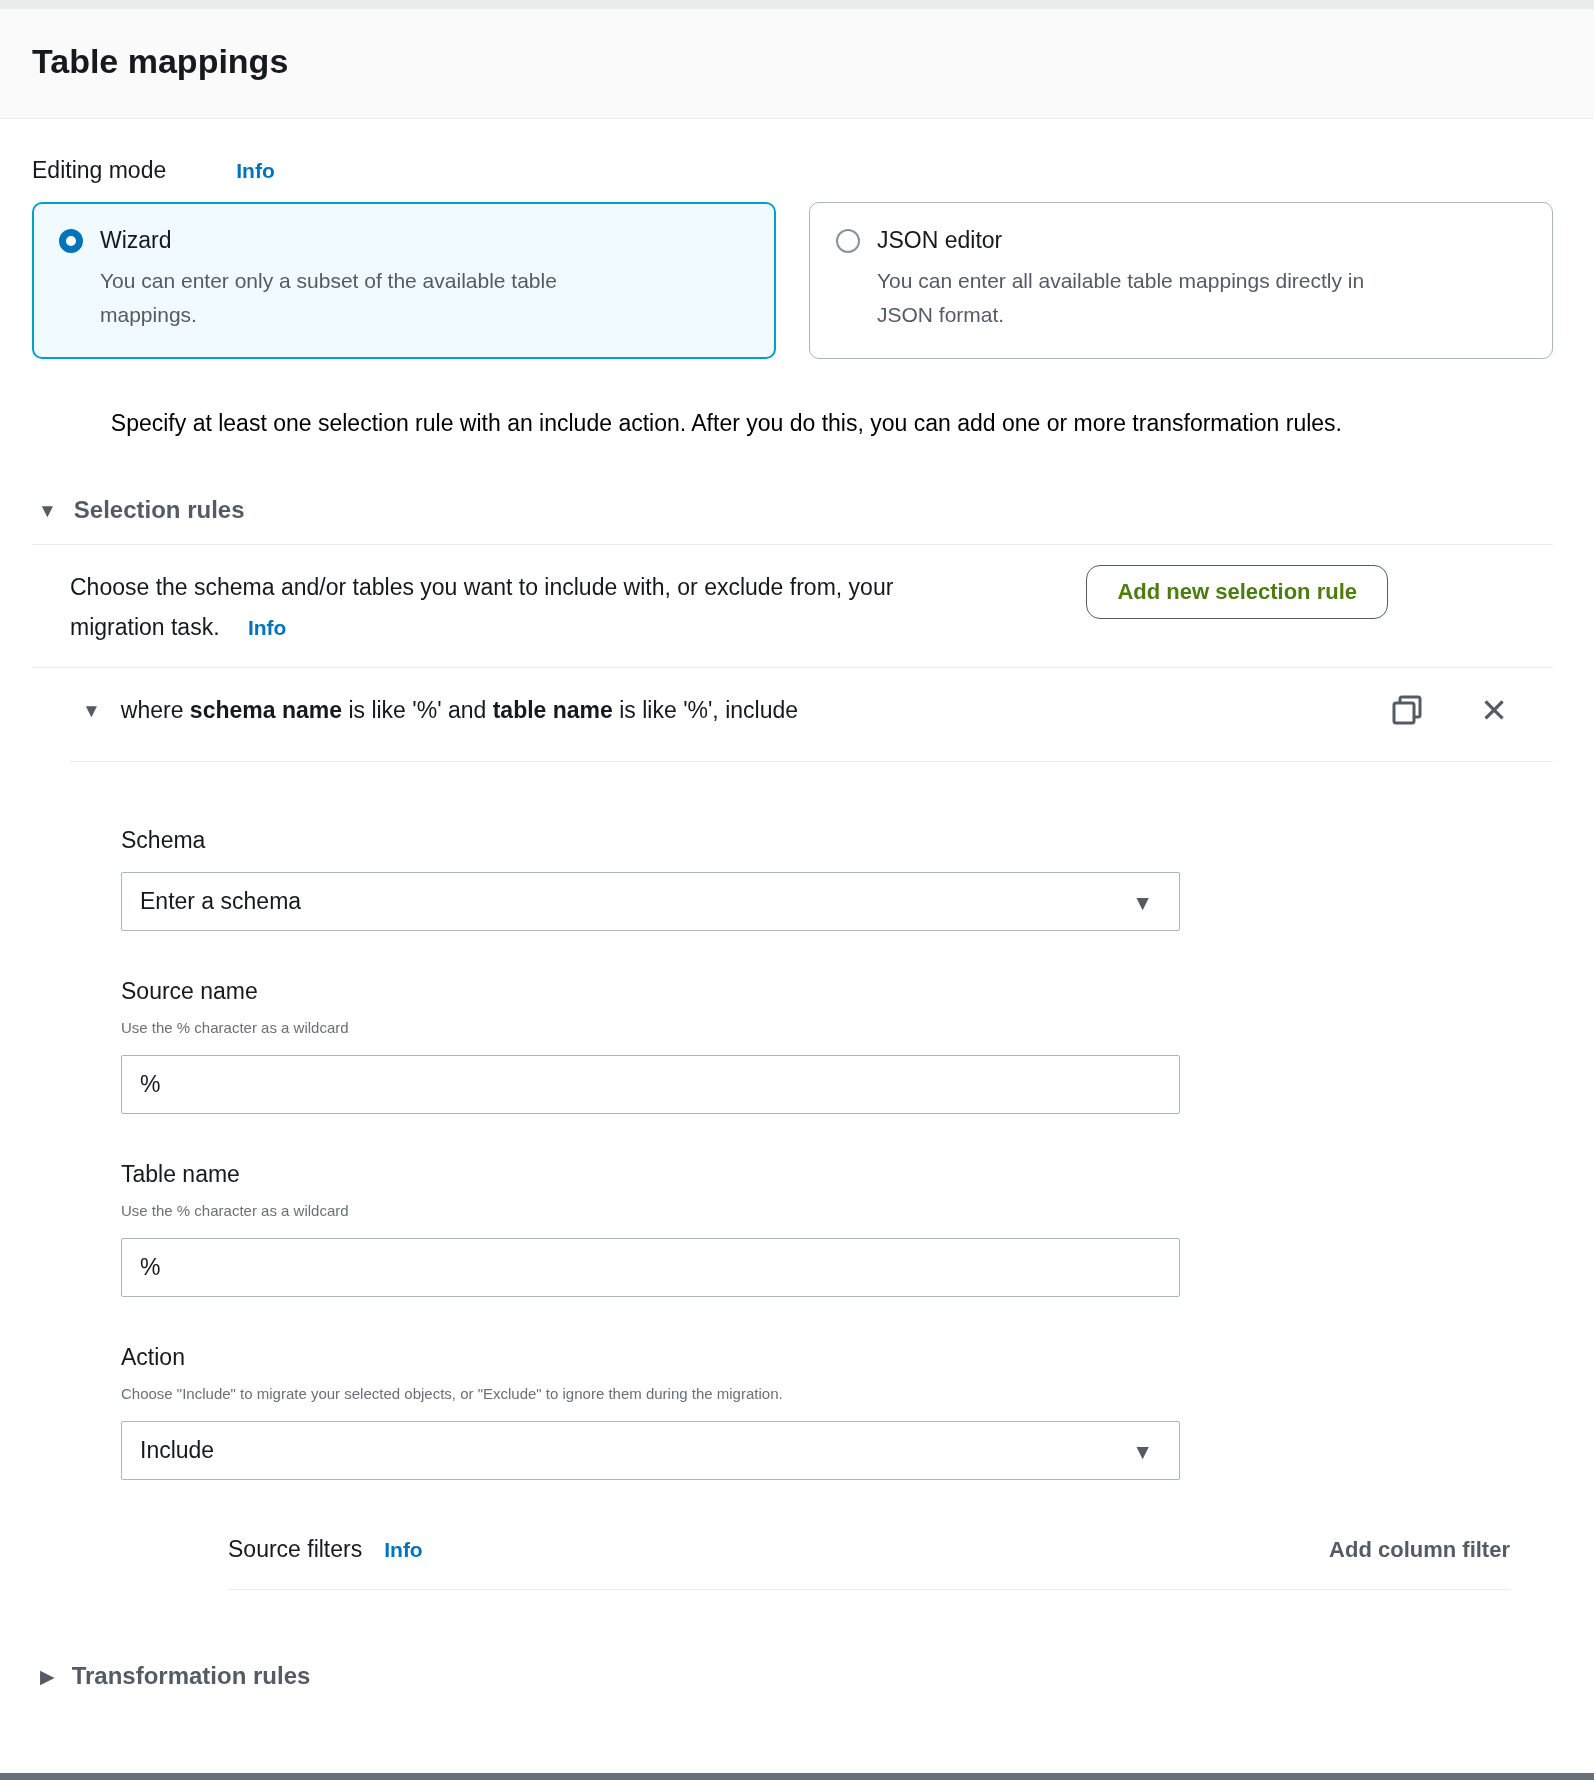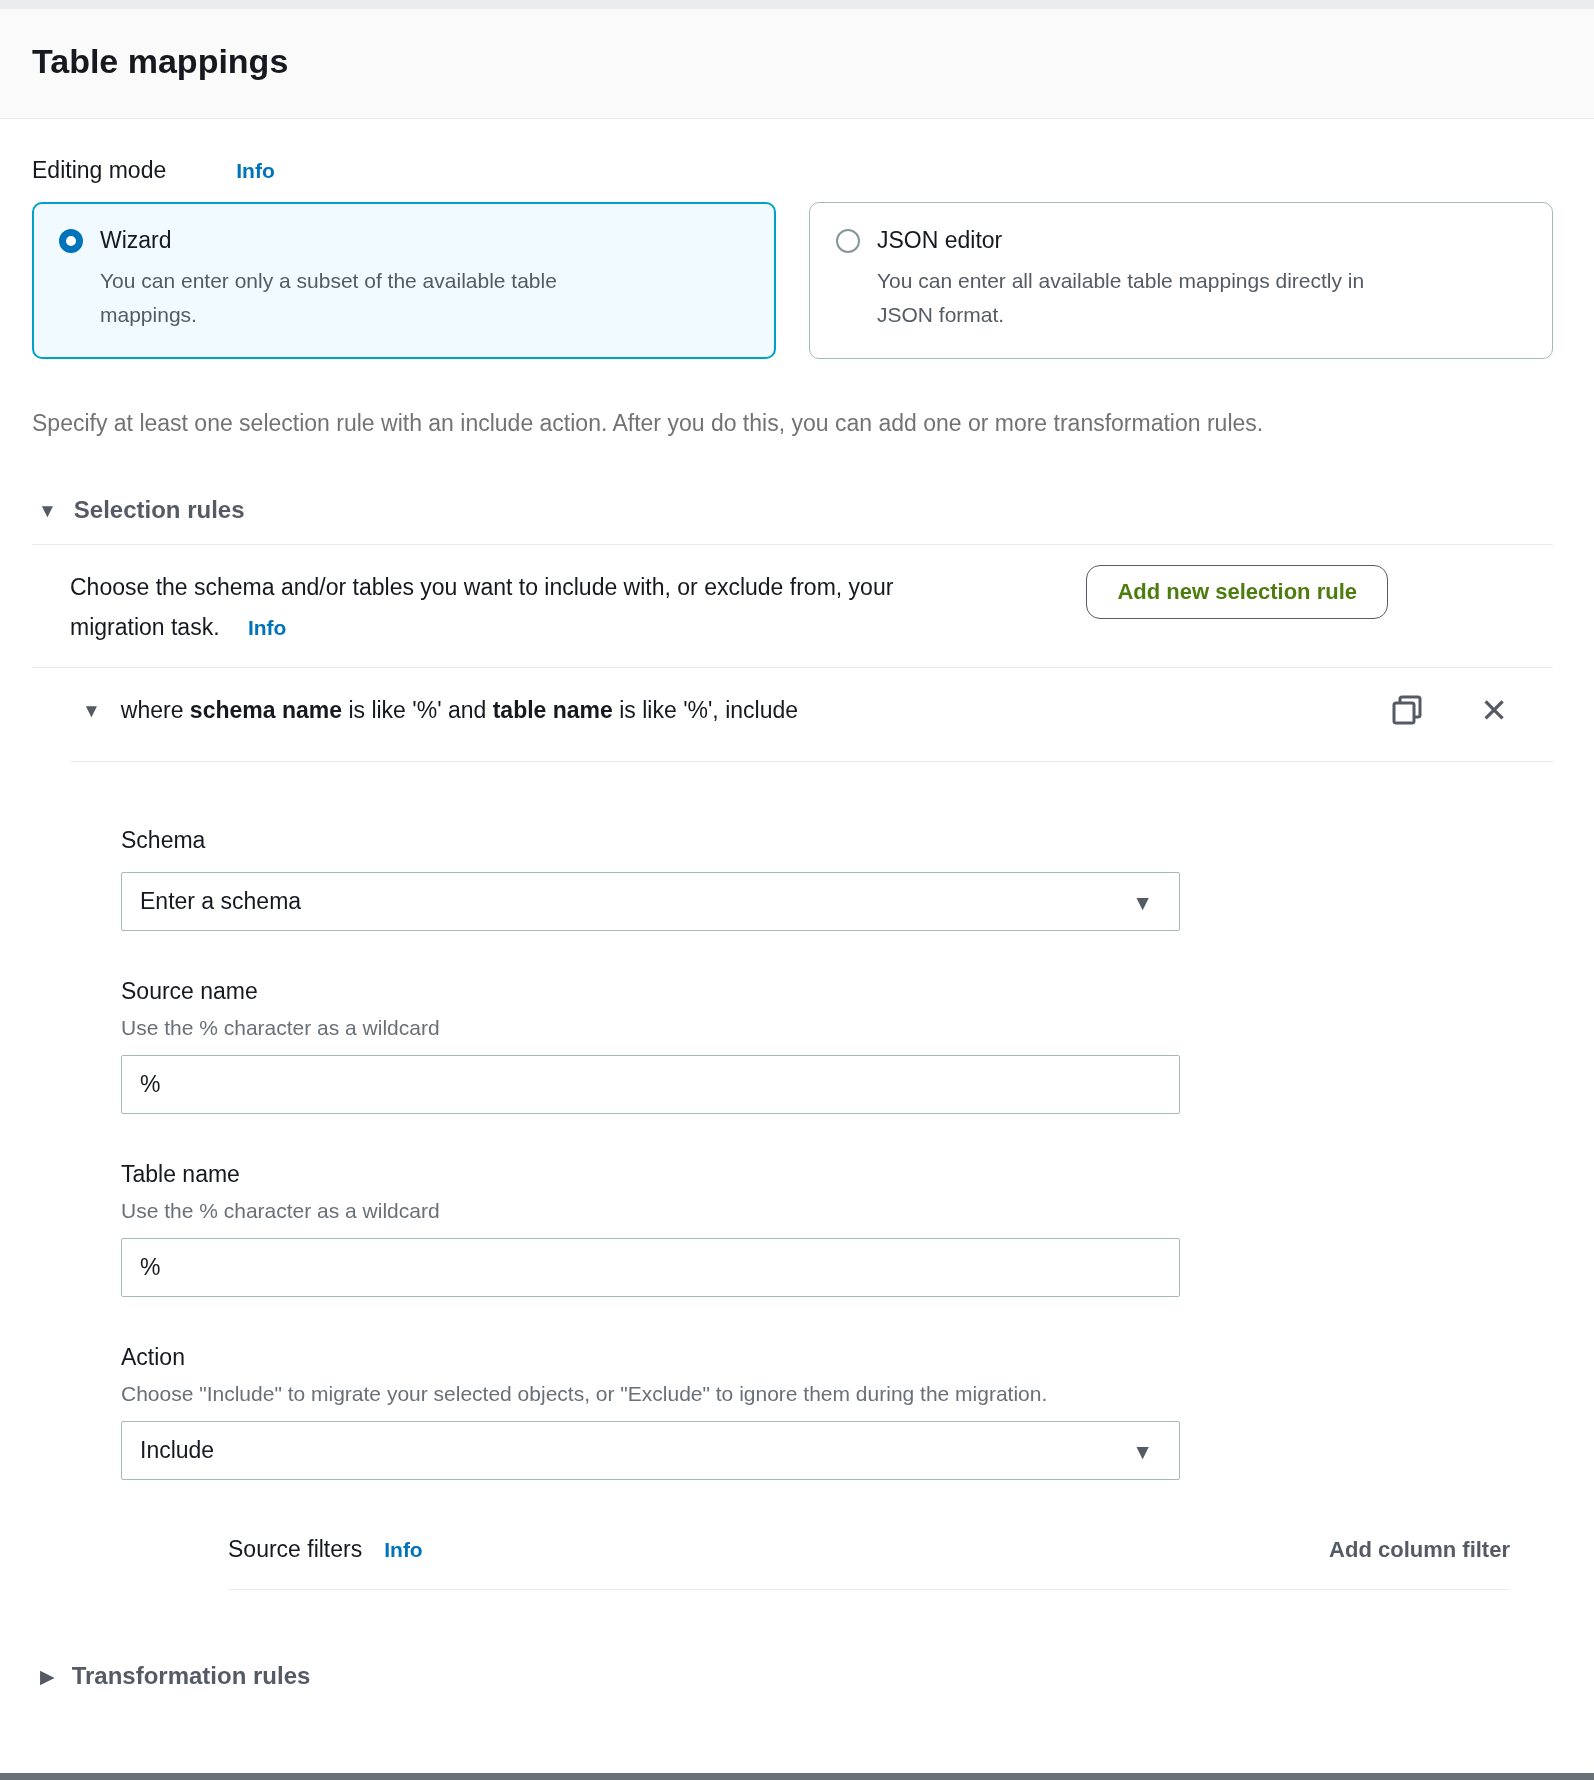--- a/index.html
+++ b/index.html
@@ -28,21 +28,21 @@
   .tiles { display:flex; gap:33px; margin-top:18px; }
   .tile { flex:1; background:#fff; border:1px solid #aab7b8; border-radius:10px; padding:24px 26px 26px; }
   .tile.selected { background:#f1faff; border:2px solid #00a1c9; padding:23px 25px 25px; }
   .tile-head { display:flex; align-items:center; }
   .radio { width:24px; height:24px; border-radius:50%; background:#fff; flex:0 0 auto; }
   .radio.checked { border:7px solid #0073bb; }
   .radio.unchecked { border:2px solid #879596; }
   .tile-title { font-size:23px; margin-left:17px; }
   .tile-desc { margin:10px 0 0 41px; font-size:21px; line-height:34px; color:#545b64; max-width:525px; }
 
-  .intro { margin:44px 0 0; font-size:23px; line-height:41px; max-width:1310px; color:#737373; }
+  .intro { margin:44px 0 0; font-size:23px; line-height:41px; max-width:1310px; color:#000000;text-align:right; }
 
   .section-expander { display:flex; align-items:center; margin:52px 0 0 6px; cursor:pointer; }
   .tri { color:#545b64; font-size:19px; line-height:1; }
   .section-title { font-size:24px; font-weight:700; color:#545b64; margin-left:17px; }
 
   .divider { border:0; border-top:1px solid #eaeded; margin:0; }
   .div-1 { margin-top:20px; }
 
   .rules-desc-row { position:relative; margin-top:22px; padding-left:38px; height:80px; }
   .rules-desc { font-size:23px; line-height:40px; max-width:915px; }
@@ -58,21 +58,21 @@
   .rule-header-row { display:flex; align-items:center; margin-left:50px; padding:26px 0; }
   .rule-summary { font-size:23px; margin-left:20px; }
   .rule-summary b { font-weight:700; }
   .rule-actions { margin-left:auto; margin-right:45px; display:flex; align-items:center; gap:56px; }
   .icon-btn { background:none; border:0; padding:0; cursor:pointer; color:#545b64; line-height:0; }
   .close-glyph { font-size:33px; color:#545b64; line-height:1; }
   .div-b { margin-left:38px; margin-top:8px; }
 
   .rule-form { margin:64px 0 0 89px; width:1059px; }
   .form-label { font-size:23px; line-height:28px; color:#16191f; }
-  .hint { margin-top:10px; font-size:21px; line-height:26px; color:#687078; }
+  .hint { margin-top:10px; font-size:15px; line-height:26px; color:#687078; }
   .field { margin-top:46px; }
   .select-box {
     margin-top:18px; height:59px; position:relative;
     border:1px solid #aab7b8; border-radius:2px; background:#fff;
     display:flex; align-items:center; padding:0 60px 0 18px;
     font-size:23px; cursor:pointer;
   }
   .select-box.tight { margin-top:14px; }
   .select-caret { position:absolute; right:26px; top:50%; transform:translateY(-50%); color:#545b64; font-size:21px; line-height:1; }
   .text-input {

